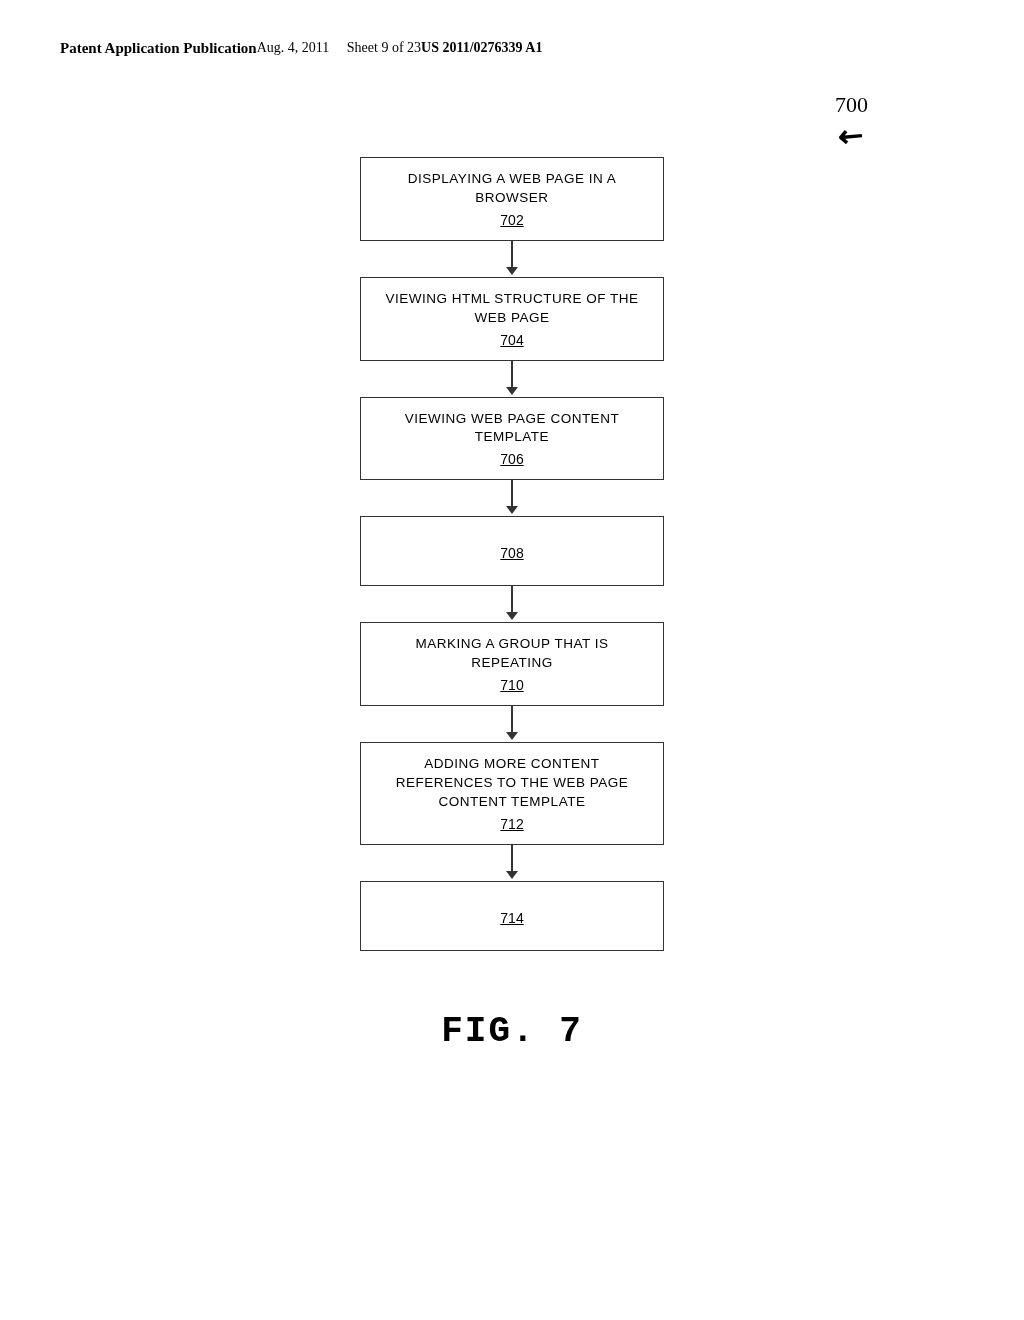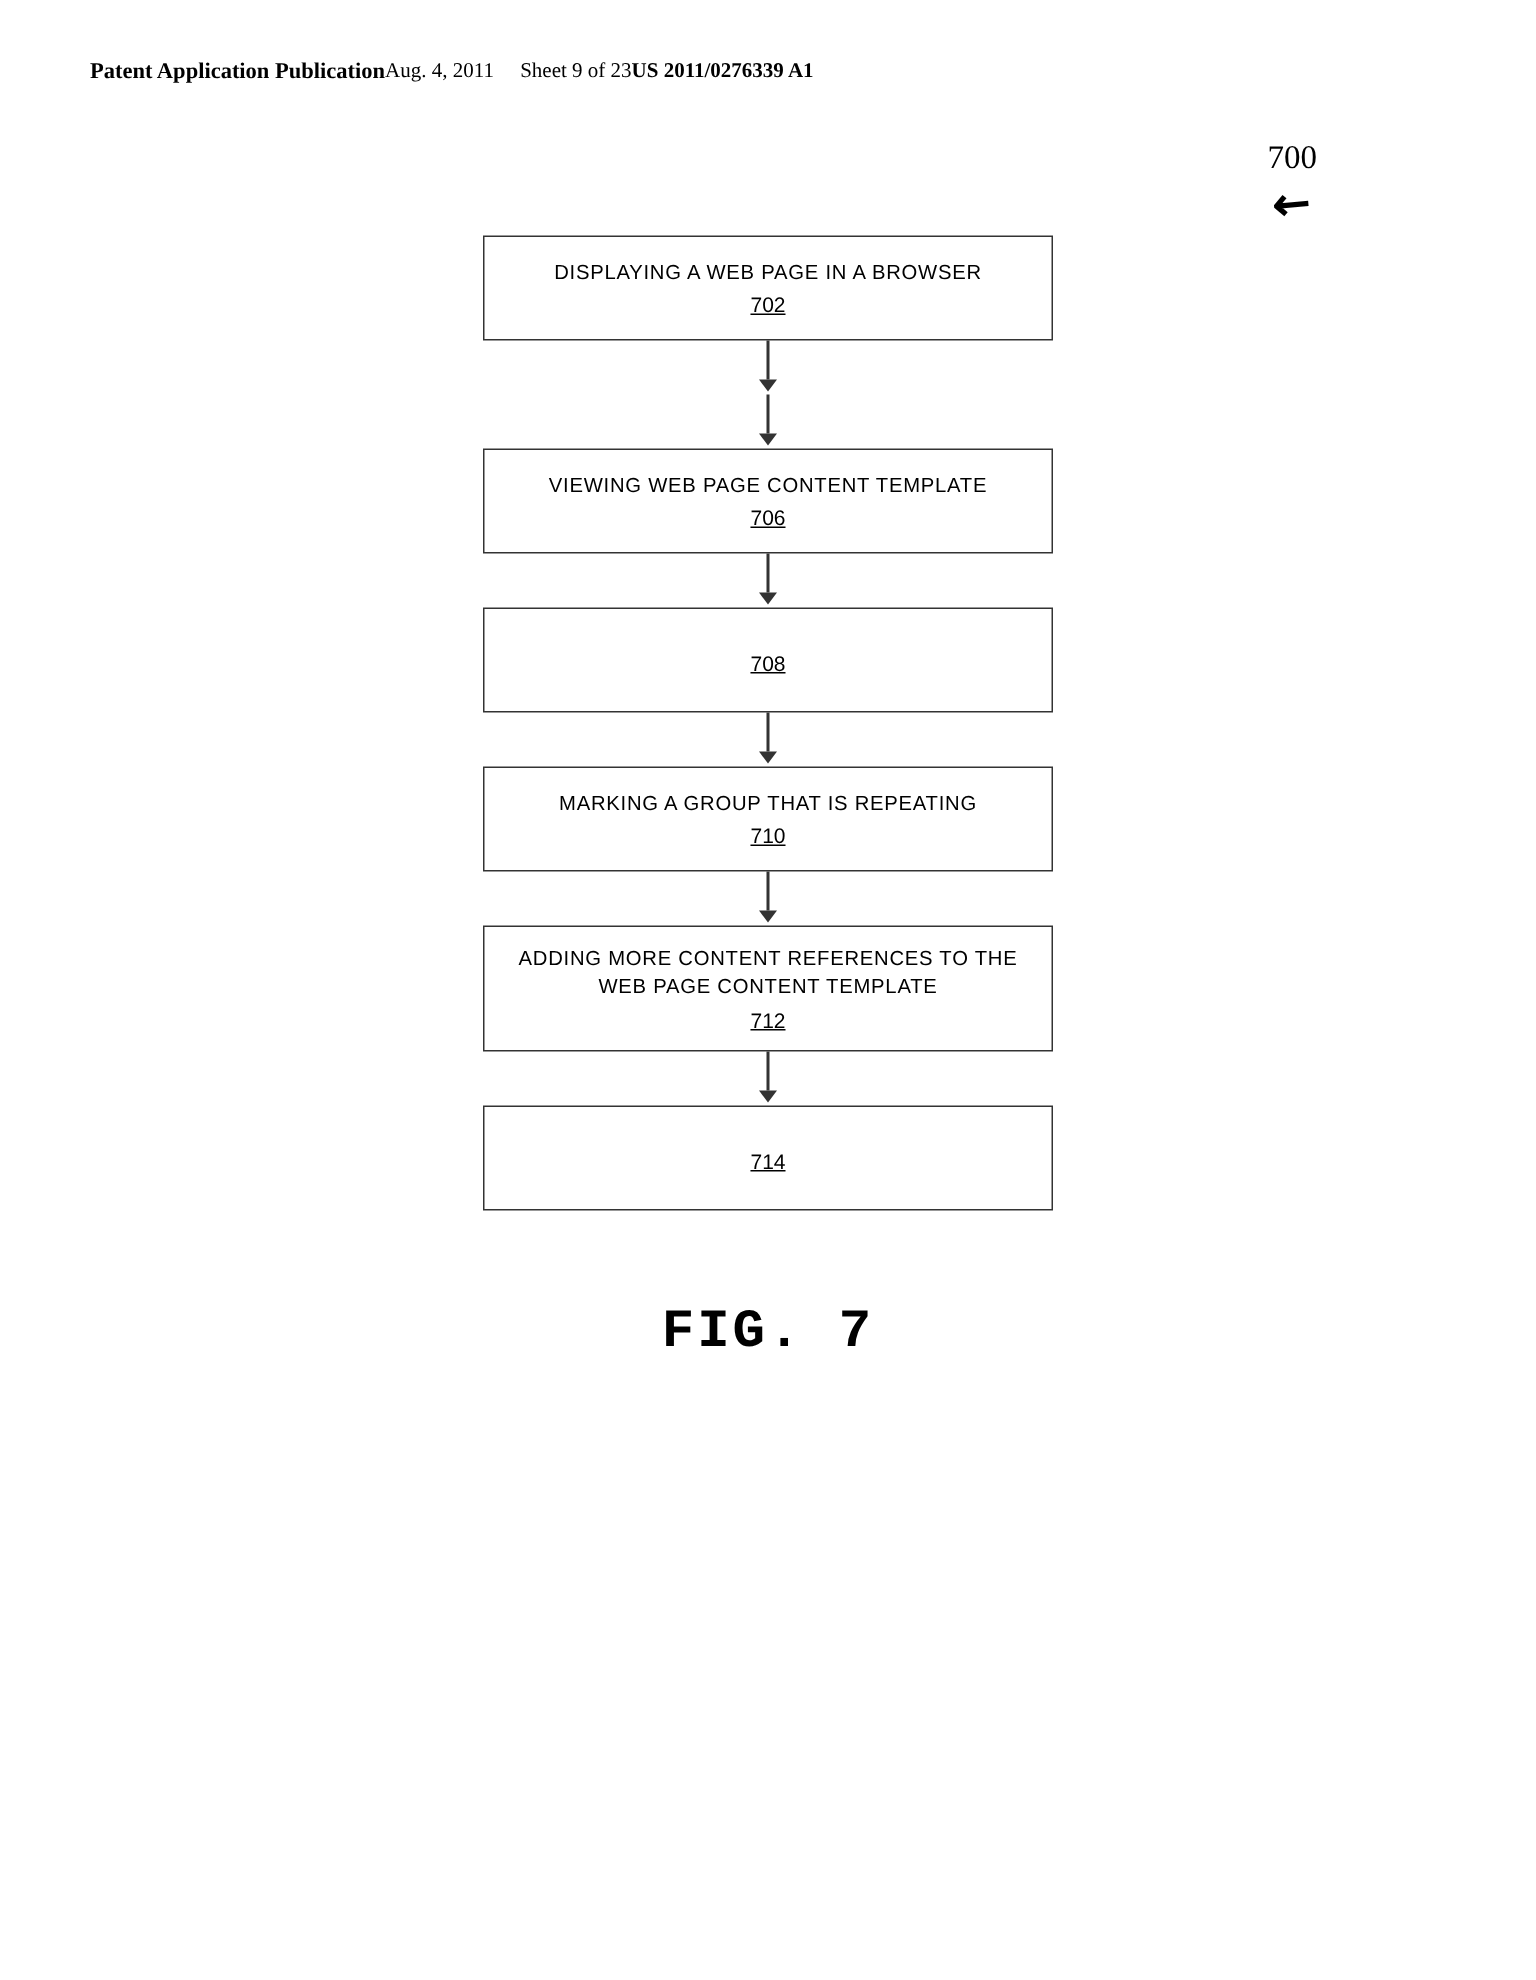--- a/index.html
+++ b/index.html
@@ -56,21 +56,21 @@
     .flowchart {
       display: flex;
       flex-direction: column;
       align-items: center;
       margin-top: 60px;
       width: 100%;
     }
 
     .flow-box {
       border: 1.5px solid #333;
-      width: 380px;
+      width: 304px;
       min-height: 70px;
       display: flex;
       flex-direction: column;
       align-items: center;
       justify-content: center;
       text-align: center;
       padding: 12px 16px;
       background: #fff;
     }
 
@@ -133,34 +133,38 @@
   <div class="header-center">
     <span>Aug. 4, 2011</span>
     &nbsp;&nbsp;&nbsp;
     <span>Sheet 9 of 23</span>
   </div>
   <div class="header-right">US 2011/0276339 A1</div>
 </div>
 
 <div class="diagram-container">
 
-  <div style="position: absolute; top: 15px; right: 146px; text-align: center;">
+  <div style="position: absolute; top: 15px; right: 156px; text-align: center;">
     <div class="arrow-label">700</div>
     <div style="font-size: 30px; transform: rotate(40deg); display: inline-block; margin-top: -5px; font-weight: bold;">↙</div>
   </div>
 
   <div class="flowchart">
 
     <div class="flow-box">
       <div class="flow-box-text">DISPLAYING A WEB PAGE IN A BROWSER</div>
       <div class="flow-box-number">702</div>
     </div>
 
     <div class="flow-arrow"></div>
 
+    <div class="flow-box">
+      <div class="flow-box-text">VIEWING HTML STRUCTURE OF THE WEB PAGE</div>
+      <div class="flow-box-number">704</div>
+    </div>
 
     <div class="flow-arrow"></div>
 
     <div class="flow-box">
       <div class="flow-box-text">VIEWING WEB PAGE CONTENT TEMPLATE</div>
       <div class="flow-box-number">706</div>
     </div>
 
     <div class="flow-arrow"></div>
 

